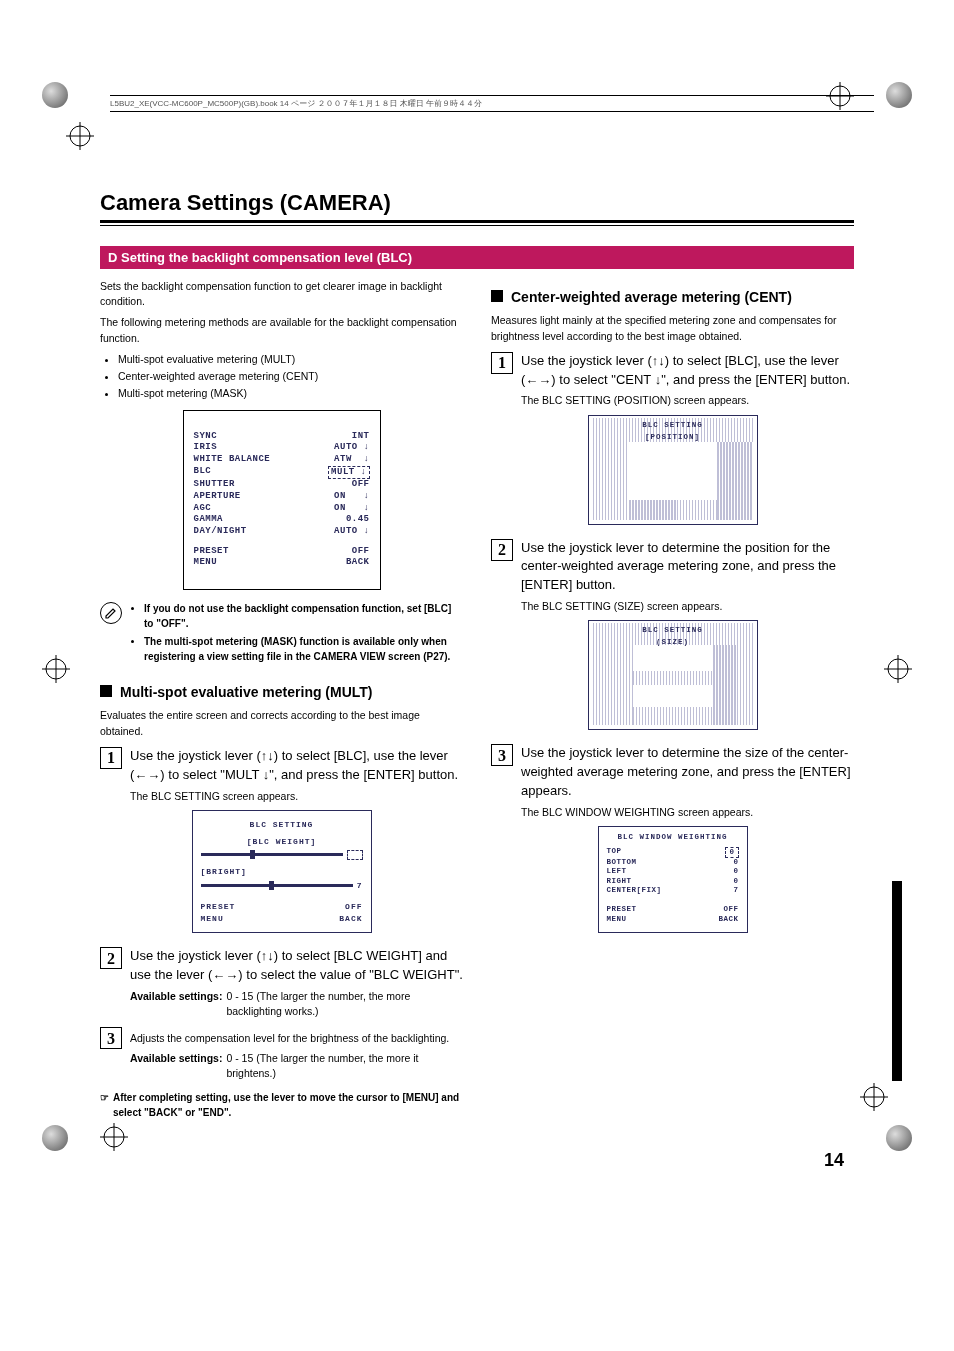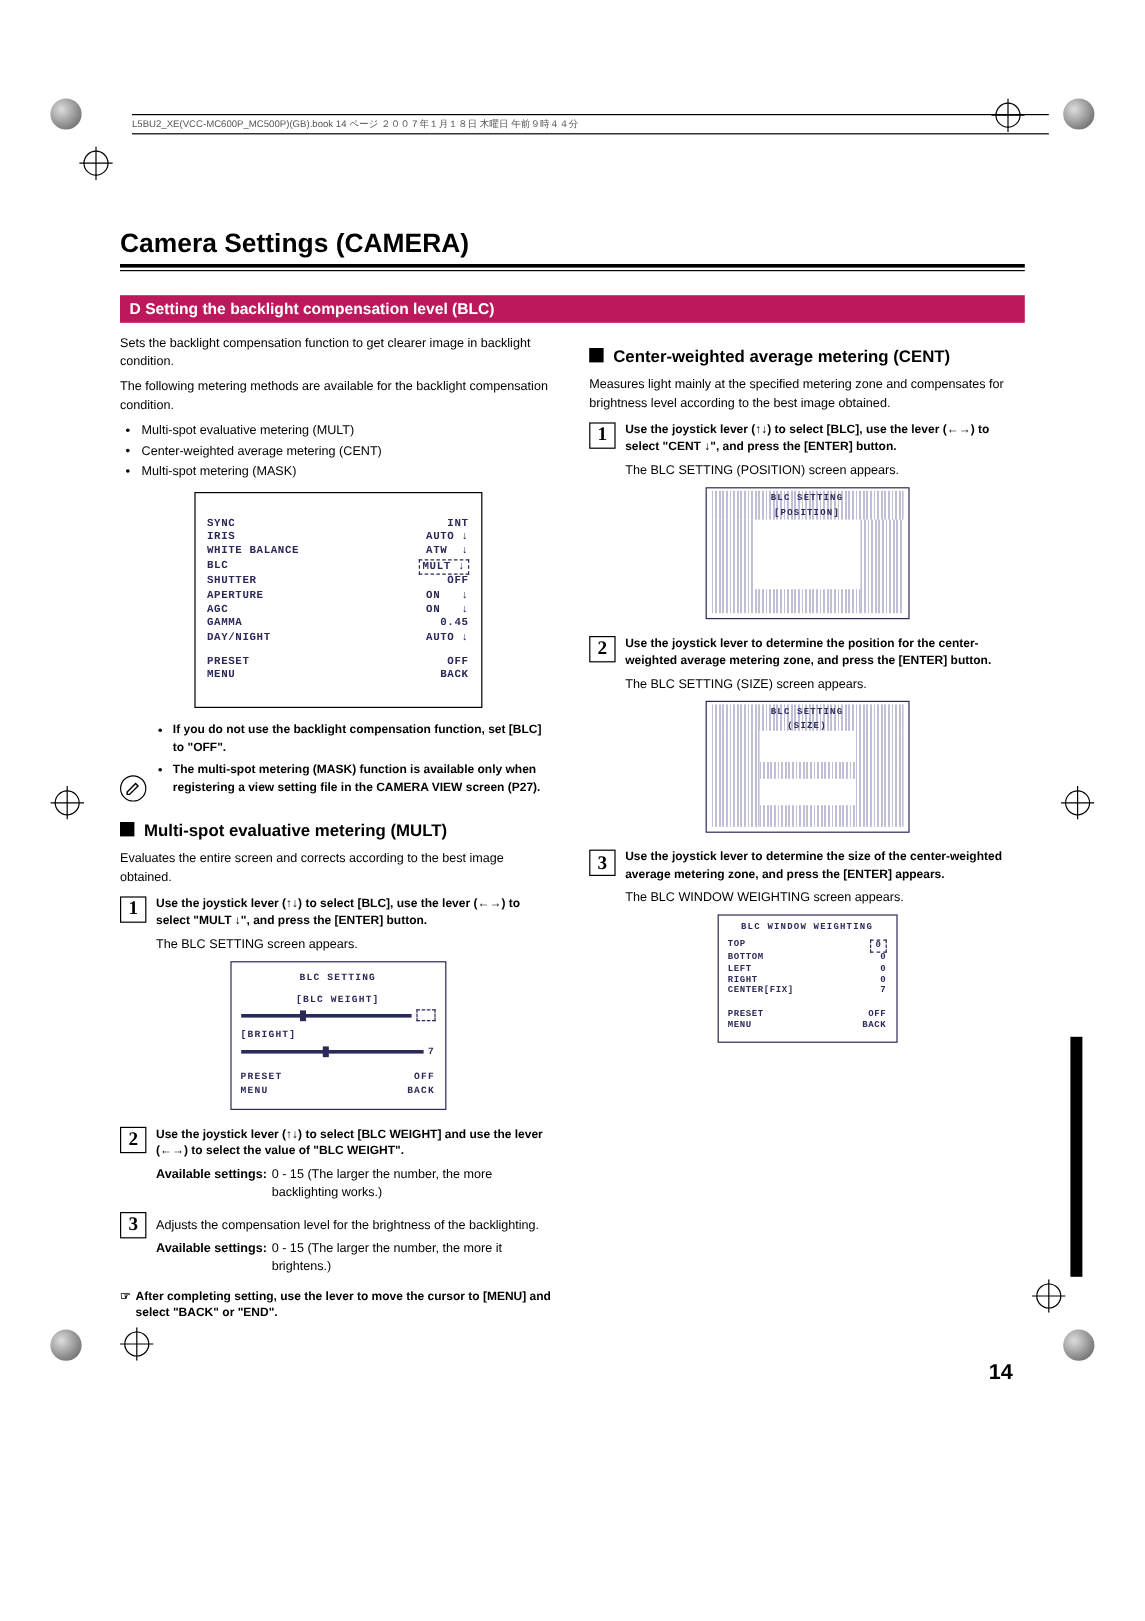--- a/index.html
+++ b/index.html
@@ -49,46 +49,46 @@
     padding:4px 8px; font-size:13px; margin-bottom:10px;
   }
   .cols { display:flex; gap:28px; }
   .col { flex:1; font-size:10.5px; line-height:1.45; }
   p { margin-bottom:6px; }
   ul.b { list-style: disc; padding-left:18px; margin-bottom:8px;}
   ul.b li { margin-bottom:2px;}
   .menu-box {
     border:1px solid #000; font-family: "Courier New", monospace;
     font-size:9px; font-weight:bold; padding:20px 10px;
-    width: 240px; margin: 8px auto 12px auto; line-height:1.3;
+    width: 198px; margin: 8px auto 12px auto; line-height:1.3;
     letter-spacing:0.5px;
     color:#2a2a5a;
   }
   .menu-box .row { display:flex; justify-content:space-between; white-space:pre; }
-  .note-row { display:flex; gap:8px; align-items:flex-end; margin:8px 0 14px 0;}
+  .note-row { display:flex; gap:8px; align-items:flex-start; margin:8px 0 14px 0;}
   .note-icon {
     width:22px; height:22px; border:1.5px solid #000; border-radius:50%;
     display:flex; align-items:center; justify-content:center;
     font-size:14px; flex-shrink:0; background:#fff;
   }
   .note-list { font-size:10px; font-weight:bold; }
   .note-list li { list-style: disc; margin-left:14px; margin-bottom:4px;}
   h2.sub {
     font-size:14px; font-weight:bold; display:flex; align-items:flex-start; gap:8px; margin:8px 0 6px 0;
   }
   h2.sub .sq { width:12px; height:12px; background:#000; margin-top:3px; flex-shrink:0;}
   .step { display:flex; gap:8px; margin:8px 0 4px 0; align-items:flex-start; }
   .step-num {
     border:1.5px solid #000; width:22px; height:22px;
     display:flex; align-items:center; justify-content:center;
     font-weight:bold; font-size:16px; font-family: Georgia, serif; flex-shrink:0;
     background:#fff;
   }
   .step-body { flex:1; }
-  .step-body .bold { font-weight:bold; font-size:10px;}
+  .step-body .bold { font-weight:normal; font-size:13px;}
   .step-body .reg { font-size:10.5px; margin-top:4px;}
   .avset { display:flex; gap:4px; font-size:10.5px; margin-top:4px;}
   .avset .lab { font-weight:bold; white-space:nowrap;text-align:center;}
   .footnote { font-size:10px; margin-top:10px; display:flex; gap:4px;}
   .footnote .sym { font-weight:bold;}
   .footnote .txt { font-weight:bold;}
   .page-num {
     text-align:right; font-size:18px; font-weight:bold; margin-top:30px;
     padding-right:10px;
   }
@@ -184,21 +184,21 @@
 
     <h1 class="page-title">Camera Settings (CAMERA)</h1>
     <div class="title-rule"></div>
 
     <div class="section-bar">D  Setting the backlight compensation level (BLC)</div>
 
     <div class="cols">
 
       <div class="col">
         <p>Sets the backlight compensation function to get clearer image in backlight condition.</p>
-        <p>The following metering methods are available for the backlight compensation condition.</p>
+        <p>The following metering methods are available for the backlight compensation function.</p>
         <ul class="b">
           <li>Multi-spot evaluative metering (MULT)</li>
           <li>Center-weighted average metering (CENT)</li>
           <li>Multi-spot metering (MASK)</li>
         </ul>
 
         <div class="menu-box">
           <div class="row"><span>SYNC</span><span>INT</span></div>
           <div class="row"><span>IRIS</span><span>AUTO ↓</span></div>
           <div class="row"><span>WHITE BALANCE</span><span>ATW  ↓</span></div>

